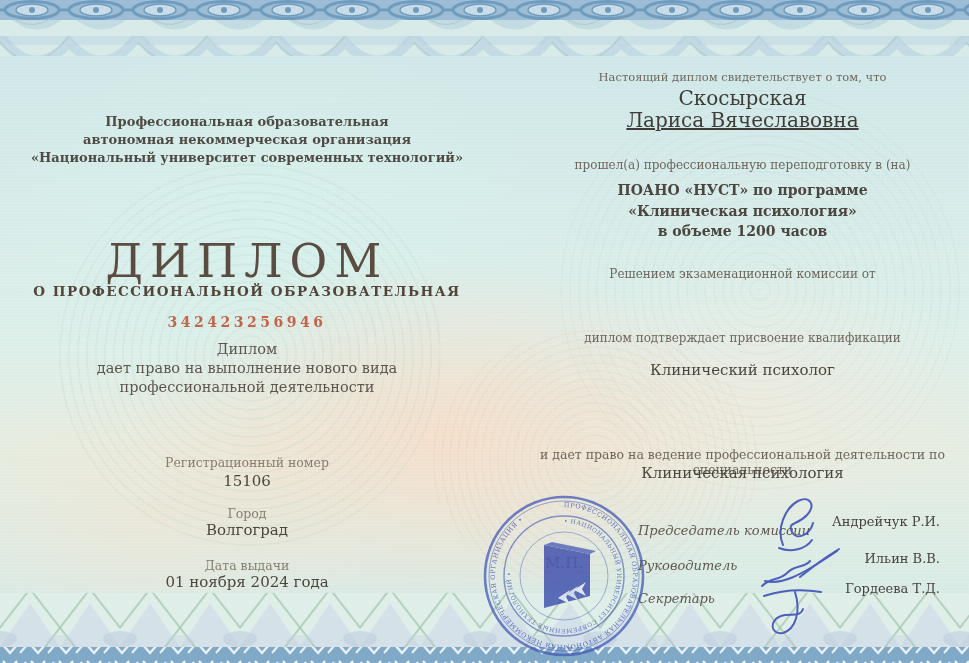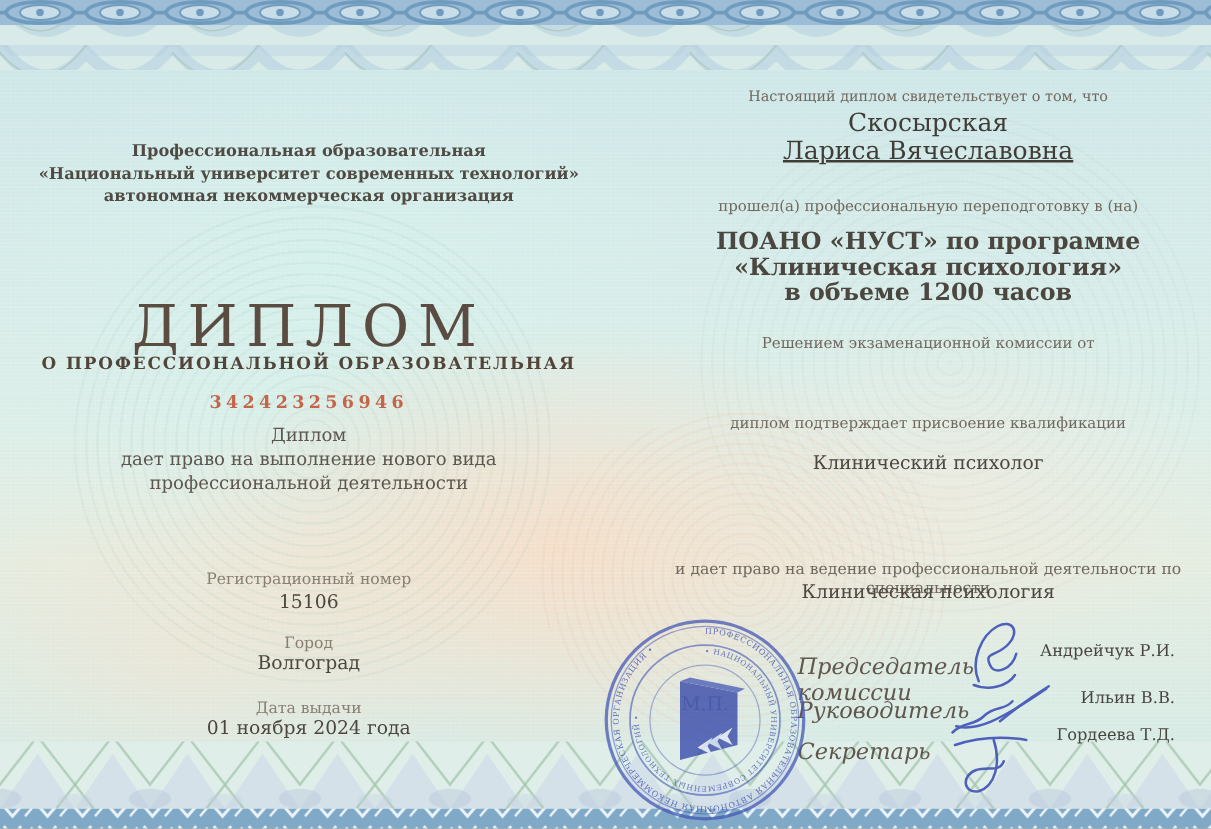--- a/index.html
+++ b/index.html
@@ -45,30 +45,30 @@
   .lbl{font-size:12.5px;color:#877e71;}
   .val{font-size:15px;color:#4c463e;}
   .reg-lbl{top:455px;} .reg-val{top:472px;}
   .city-lbl{top:506px;} .city-val{top:521px;}
   .date-lbl{top:558px;} .date-val{top:573px;}
   .intro{font-size:12px;color:#6f675d;}
   .r-intro{top:70px;font-size:11.5px;}
   .r-last{top:86px;font-size:20px;color:#403c37;}
   .r-first{top:108px;font-size:20px;color:#403c37;text-decoration:underline;}
   .p-intro{top:158px;}
-  .p-line{font-size:19px;font-weight:600;color:#4b463f;}
+  .p-line{font-size:14px;font-weight:600;color:#4b463f;}
   .p-l1{top:182px;} .p-l2{top:203px;} .p-l3{top:223px;}
   .c-intro{top:267px;}
   .c-val{top:287px;font-size:15px;font-weight:600;color:#4b463f;}
   .q-intro{top:331px;}
   .q-val{top:361px;font-size:15px;color:#4b463f;}
   .s-intro{top:447px;font-size:12.5px;}
   .s-val{top:464px;font-size:15px;color:#4b463f;}
   .sig-role{position:absolute;left:638px;width:200px;text-align:left;
-    font-style:italic;font-size:18px;color:#5f574d;}
+    font-style:italic;font-size:13px;color:#5f574d;}
   .sig-name{position:absolute;left:790px;width:150px;text-align:right;
     font-size:13px;color:#494440;}
   .sr1{top:523px;} .sr2{top:558px;} .sr3{top:591px;}
   .sn1{top:514px;} .sn2{top:551px;} .sn3{top:581px;}
   .seal{position:absolute;left:478px;top:490px;opacity:.88;}
   .autographs{position:absolute;inset:0;pointer-events:none;}
 </style>
 </head>
 <body>
 
@@ -117,22 +117,22 @@
         <path d="M3,4 L10,12 L17,4" stroke="#ebf3f8" stroke-width="2.4" fill="none"></path>
         <path d="M20,12 L26,5" stroke="#ebf3f8" stroke-width="2" fill="none"></path>
       </pattern>
     </defs>
     <rect x="0" y="0" width="969" height="54" fill="url(#archPat)"></rect>
     <rect x="0" y="54" width="969" height="16" fill="url(#chevPat)"></rect>
   </svg>
 
   <div class="t left-col issuer">
     <div>Профессиональная образовательная</div>
+    <div>автономная некоммерческая организация</div>
     <div>«Национальный университет современных технологий»</div>
-    <div>автономная некоммерческая организация</div>
   </div>
 
   <div class="t left-col title">ДИПЛОМ</div>
   <div class="t left-col subtitle">О ПРОФЕССИОНАЛЬНОЙ ОБРАЗОВАТЕЛЬНАЯ</div>
   <div class="t left-col serial">342423256946</div>
 
   <div class="t left-col rights">
     <div>Диплом</div>
     <div>дает право на выполнение нового вида</div>
     <div>профессиональной деятельности</div>

